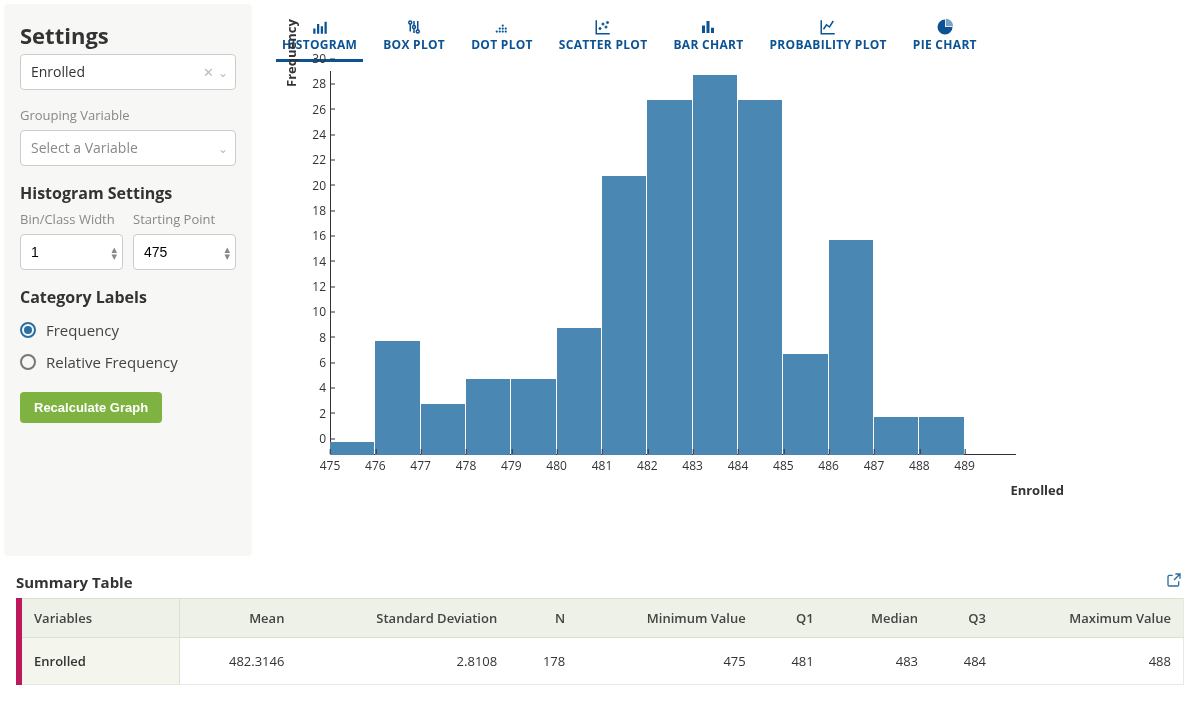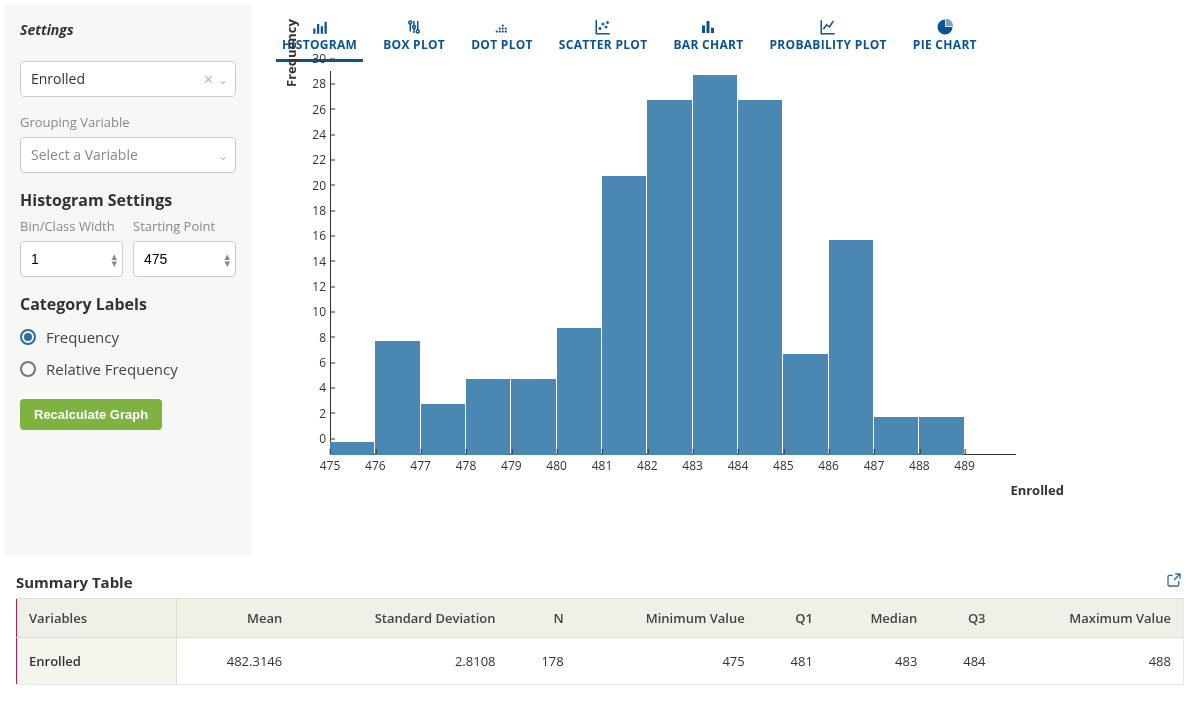--- a/index.html
+++ b/index.html
@@ -22,25 +22,24 @@
 
 .sidebar {
   grid-column: 1;
   grid-row: 1;
   padding: 16px;
   background: #f7f7f6;
   border-radius: 4px;
   margin: 4px 8px 4px 4px;
 }
 .sidebar h2 {
-  font-size: 14px;
+  font-size: 22px;
   font-weight: 700;
   color: #333;
-  margin-bottom: 22px;
-  font-style: italic;
+  margin-bottom: 4px;
 }
 .sidebar .field-label {
   font-size: 13px;
   color: #888;
   margin-bottom: 6px;
   display: block;
 }
 .select-wrap {
   position: relative;
   height: 36px;
@@ -293,21 +292,21 @@
   text-align: right;
   border-bottom: 1px solid #e8e8e8;
   color: #333;
 }
 .table td:first-child {
   text-align: left;
   font-weight: 600;
   background: #f4f6ee;
   border-right: none;
 }
-.table td:first-child, .table th:first-child { border-left: 1px solid #be185d; border-right: 1px solid #dbe1cd; }
+.table td:first-child, .table th:first-child { border-left: 6px solid #be185d; border-right: 1px solid #dbe1cd; }
 .table td:last-child, .table th:last-child { border-right: 1px solid #e8e8e8; }
 .popout {
   position: absolute;
   right: 18px;
   top: 12px;
   color: #2b6ea1;
   cursor: pointer;
 }
 .popout svg { width: 16px; height: 16px; }
 </style>

